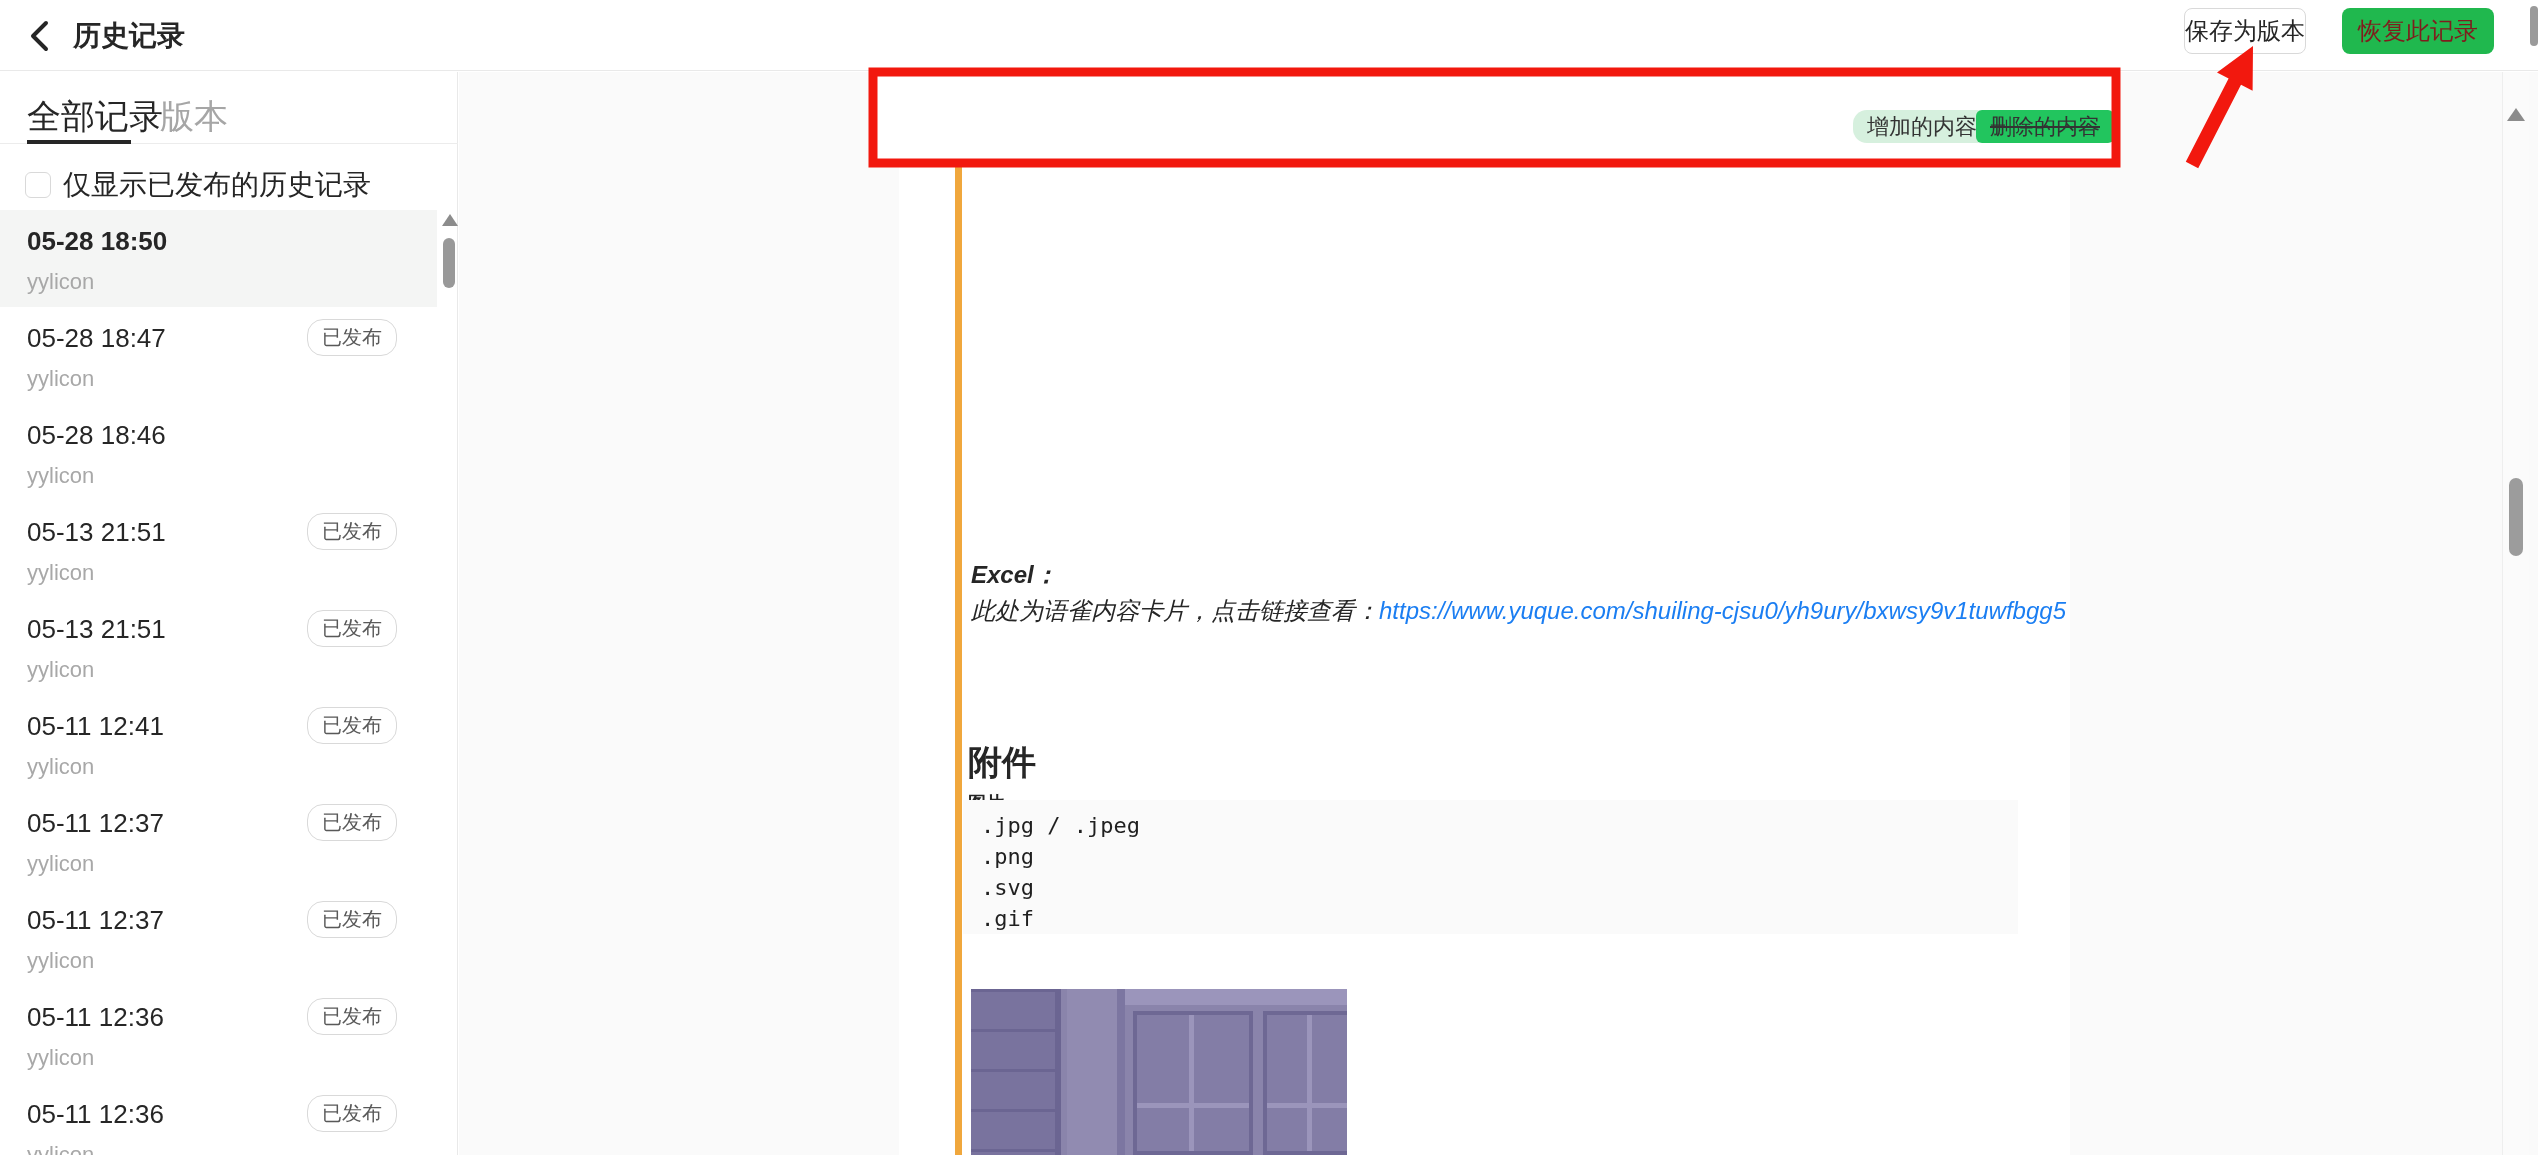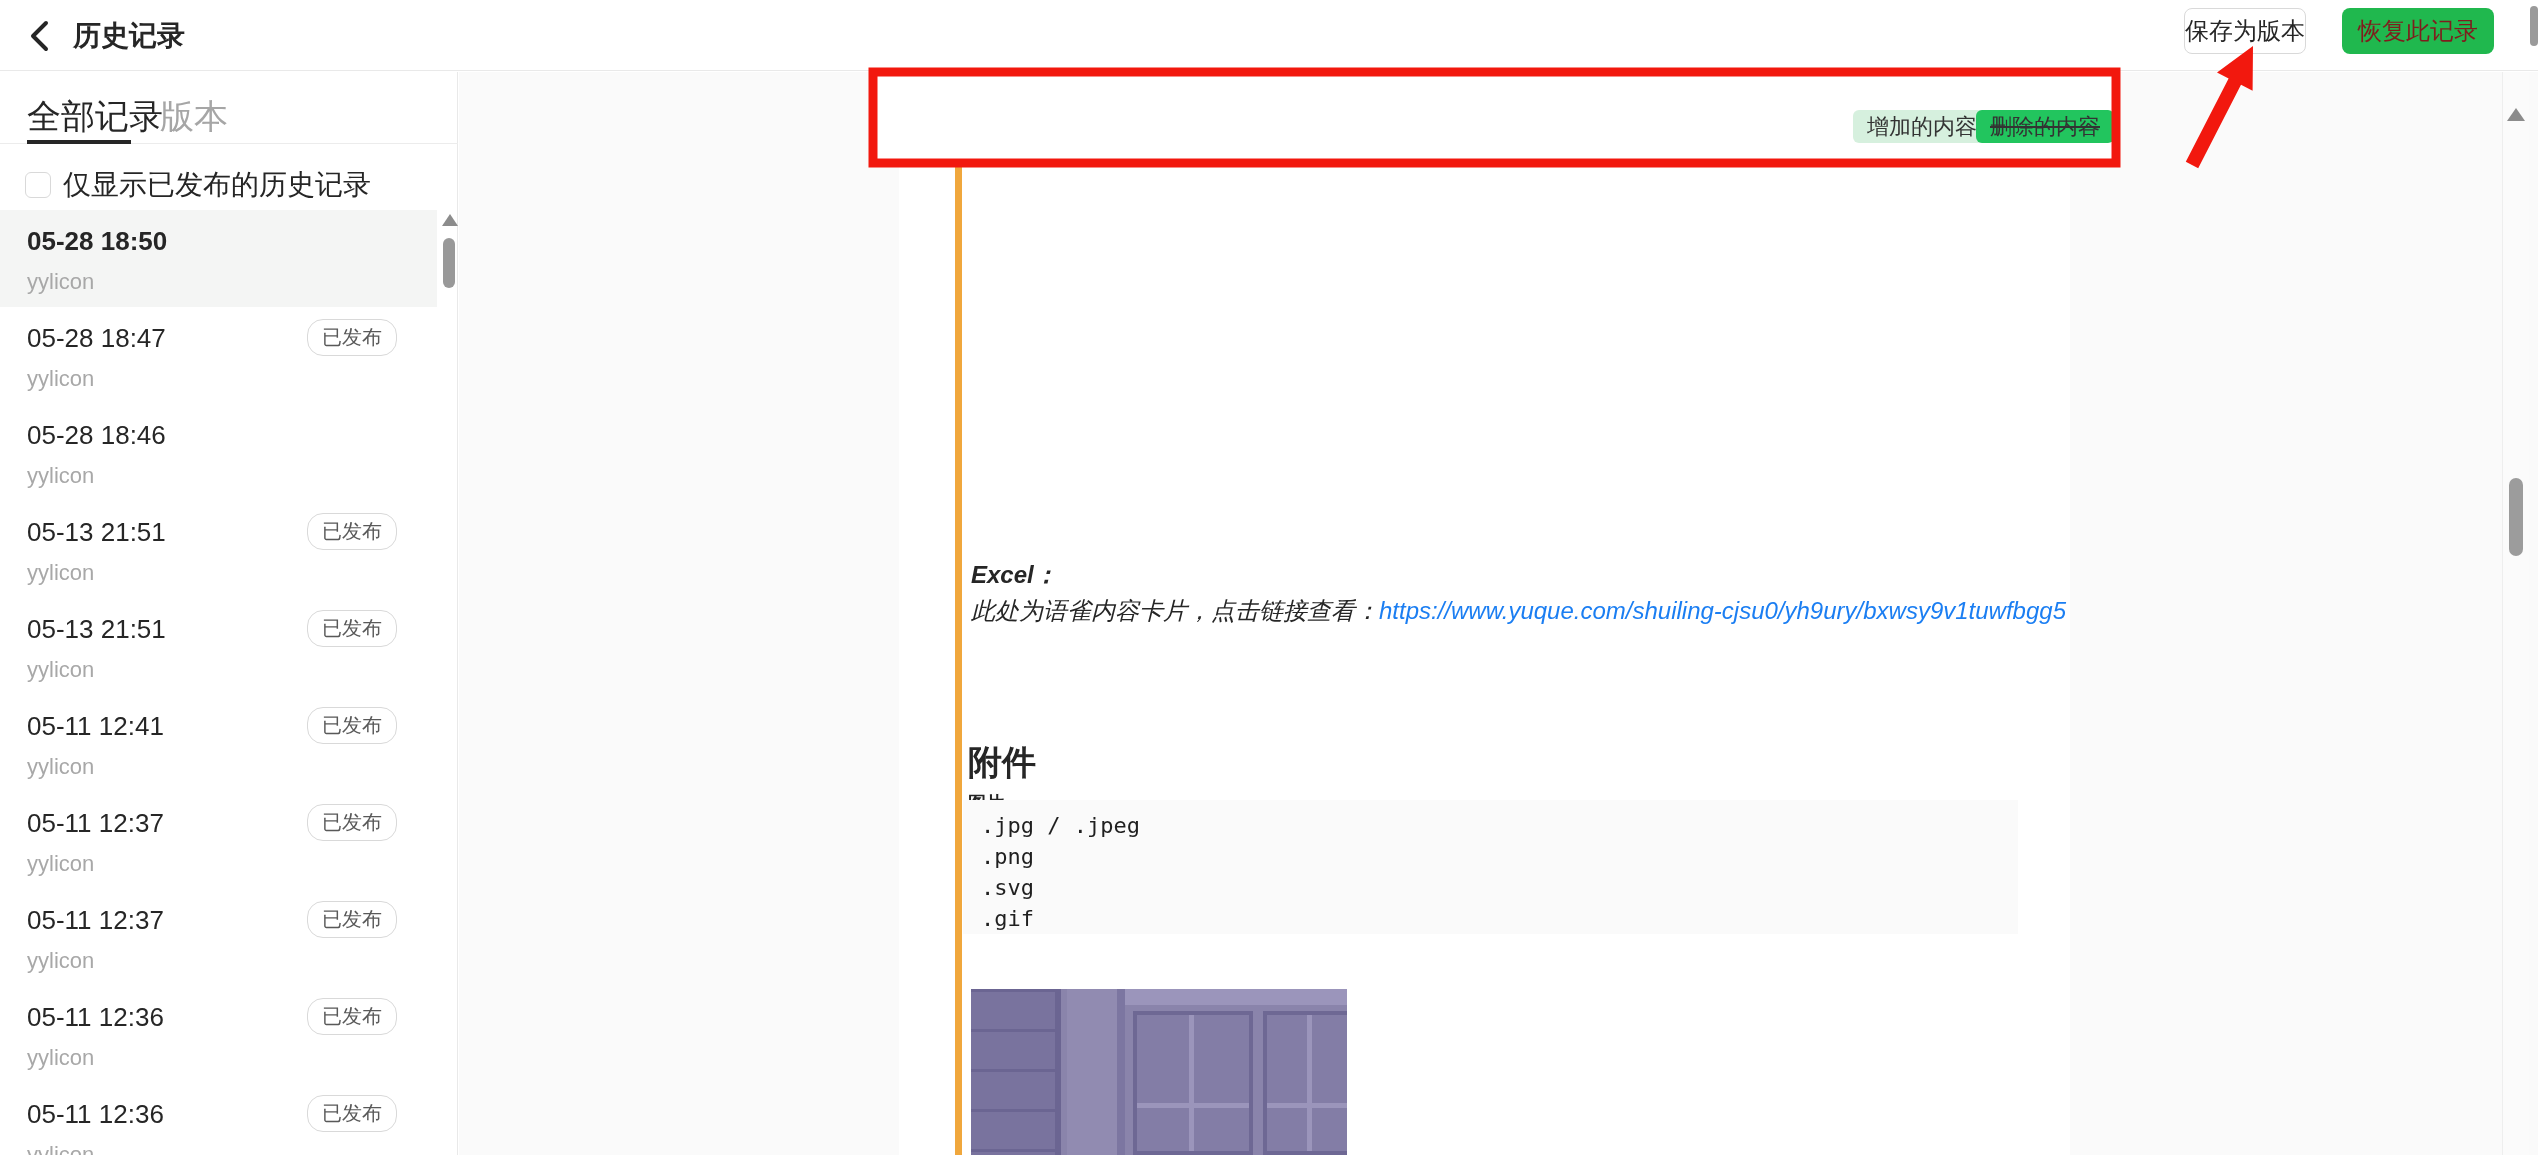--- a/index.html
+++ b/index.html
@@ -49,21 +49,21 @@
   .ver-box { position:absolute; top:31px; height:43px; border:1px solid #d9d9d9; border-radius:10px;
     background:#fff; display:flex; align-items:center; justify-content:center; font-size:24px; }
   .ver-left { left:908px; width:110px; }
   .ver-right { left:1068px; width:142px; cursor:pointer; padding-right:26px; }
   .chev { position:absolute; right:12px; top:17px; }
   .tb-text { position:absolute; top:37px; font-size:24px; z-index:6; }
   .t-with { left:1032px; }
   .t-compare { left:1226px; }
   .chip { position:absolute; top:110px; height:33px; border-radius:6px; font-size:22px; color:#333;
     display:flex; align-items:center; padding:0 14px; z-index:6; }
-  .chip-add { left:1853px; }
+  .chip-add { left:1853px;border-radius:14px; }
   .chip-del { left:1976px; text-decoration:line-through; }
 
   .doc-panel { position:absolute; left:899px; top:167px; width:1171px; height:988px; background:#fff; z-index:2; }
   .diff-marker { position:absolute; left:955px; top:167px; width:7px; height:988px; z-index:4; }
 
   .para { position:absolute; left:971px; top:557px; font-size:24px; line-height:36px; z-index:3;font-style:italic; }
   .bold { font-weight:bold; }
   .doc-link { color:#1b7ef2; text-decoration:none; cursor:pointer; }
   .h-attach { position:absolute; left:968px; top:740px; font-size:34px; font-weight:bold; z-index:3; }
   .h-image { position:absolute; left:968px; top:791px; font-size:18px; font-weight:bold; z-index:3; }

